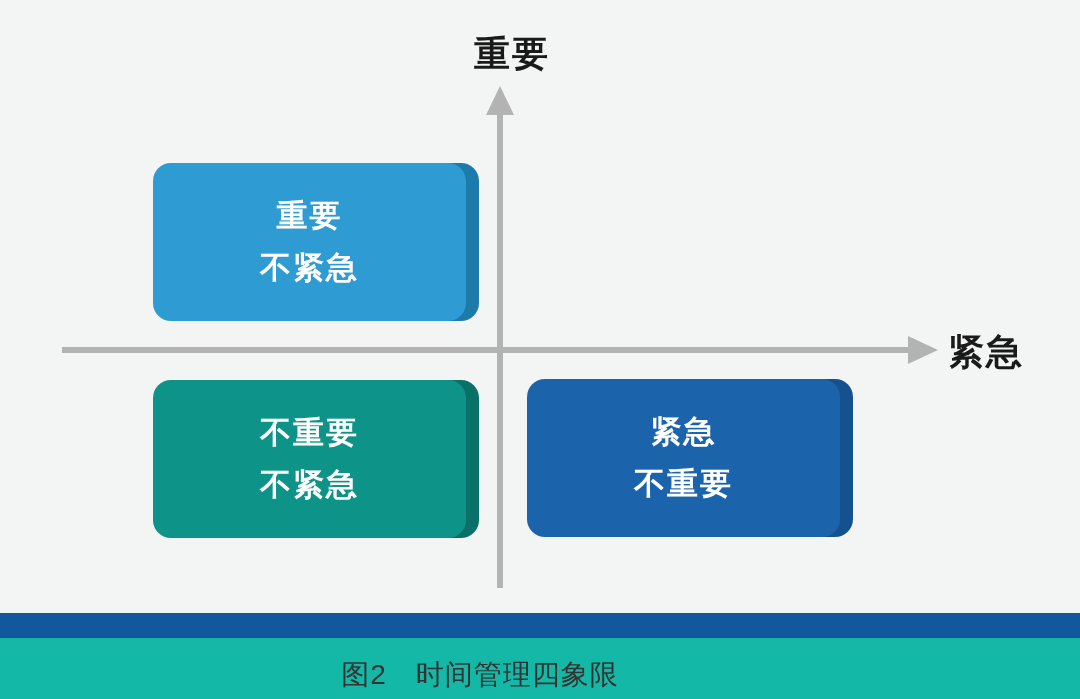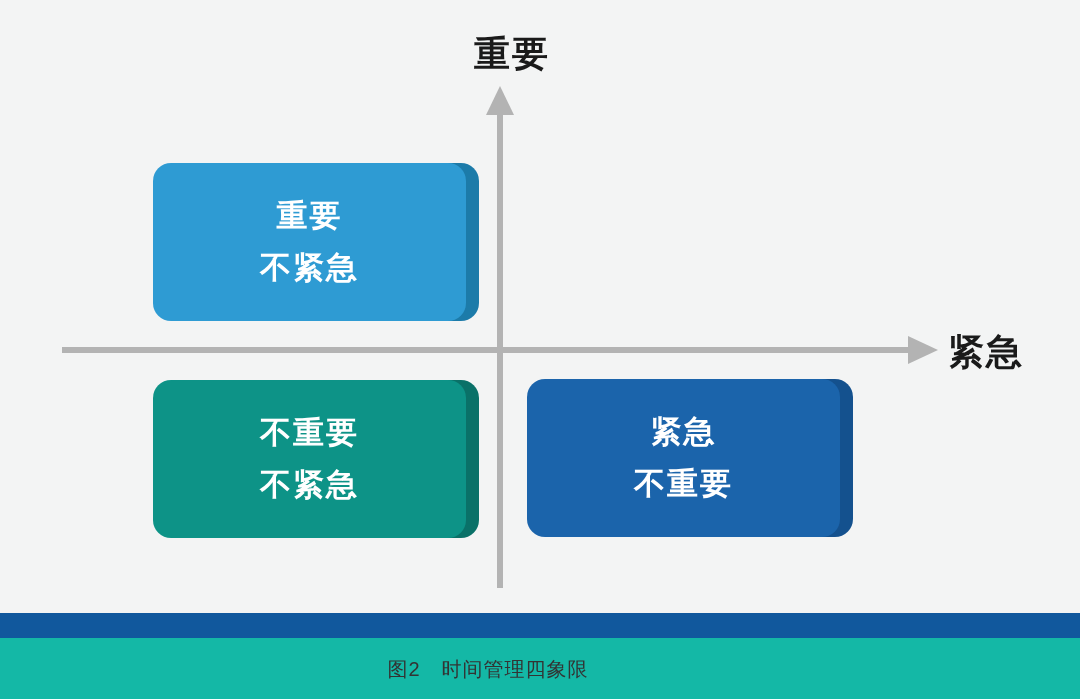--- a/index.html
+++ b/index.html
@@ -86,24 +86,24 @@
   .quad span { display: block; }
   
   .bar {
     position: absolute;
     left: 0; top: 613px;
     width: 1080px; height: 25px;
   }
   
   .caption {
     position: absolute;
-    left: 8px; top: 656px;
+    left: 0; top: 656px;
     width: 960px;
     text-align: center;
-    font-size: 20px;
+    font-size: 28px;
     color: #333333;
     letter-spacing: 1px;
     white-space: pre;
   }
 </style>
 </head>
 <body>
 
 <div class="stage">
   <div class="diagram" style="background: rgb(243, 244, 244);">

